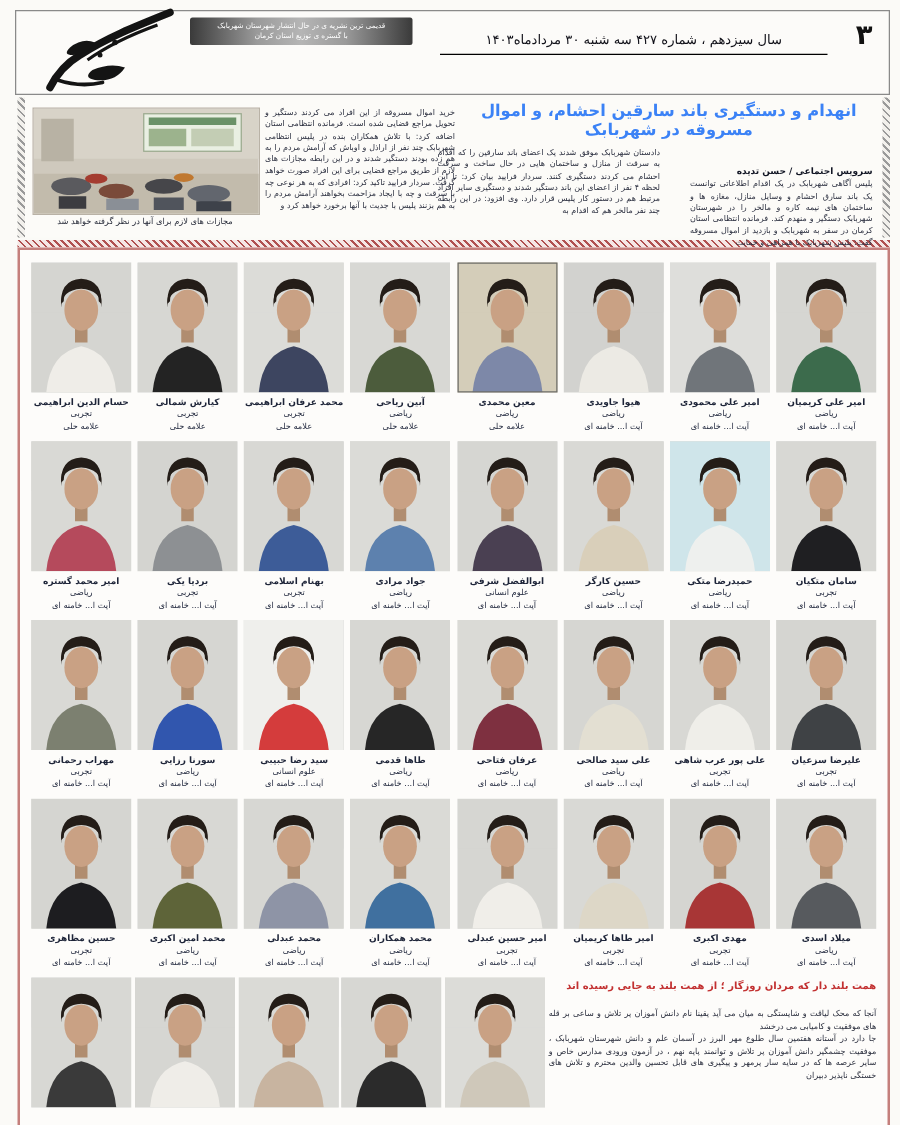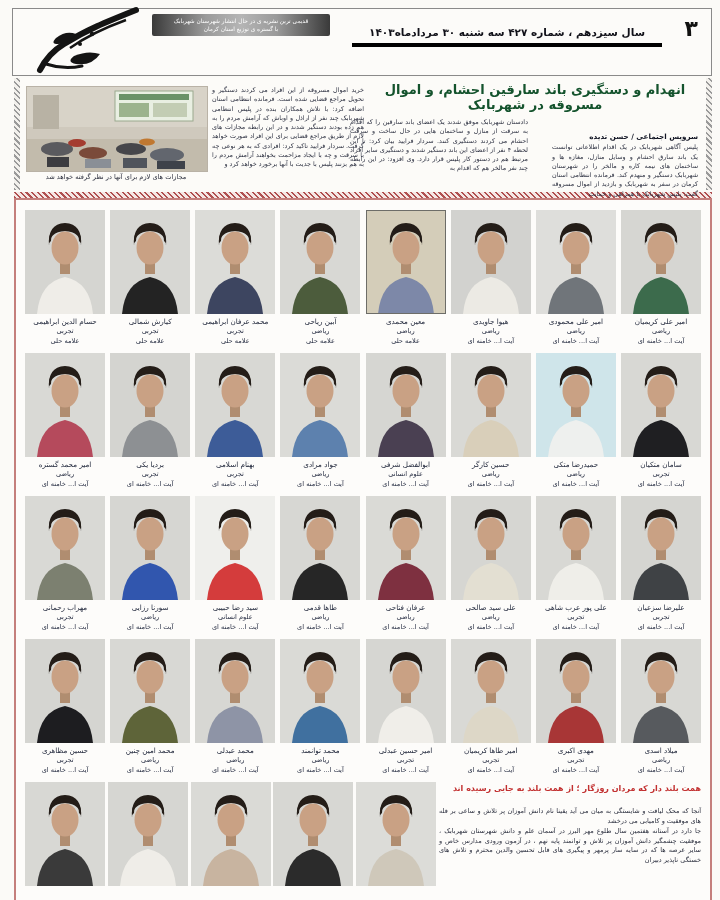--- a/index.html
+++ b/index.html
@@ -8,57 +8,57 @@
     background:#f7f5f1;
     font-family:"DejaVu Sans",sans-serif;
     color:#1c2133;
   }
   .page{position:absolute;inset:0;background:#fbfaf7;}
   
   .header-box{position:absolute;top:8px;left:12px;right:8px;height:66px;border:1px solid #8a8a8a;background:#fcfbf9;}
   .page-num{position:absolute;top:16px;right:22px;font-size:22px;font-weight:bold;color:#111;}
   .issue-line{
     position:absolute;top:26px;right:58px;width:310px;text-align:center;direction:rtl;
-    font-size:10.5px;font-weight:bold;color:#101018;border-bottom:4px solid #000000;padding-bottom:5px;
+    font-size:10.5px;font-weight:normal;color:#101018;border-bottom:1px solid #000000;padding-bottom:5px;
   }
   .masthead{position:absolute;top:14px;left:152px;width:178px;text-align:center;direction:rtl;}
   .masthead-line1{font-size:9.5px;font-weight:bold;color:#232a44;margin-bottom:4px;}
   .masthead-bar{
     background:linear-gradient(90deg,#3a3a3a,#9a9a9a 30%,#b5b5b5 50%,#9a9a9a 70%,#3a3a3a);
     border-radius:2px;padding:3px 4px;color:#ffffff;
   }
   .masthead-bar div{font-size:5.8px;line-height:8px;white-space:nowrap;overflow:hidden;}
   .logo-cal{position:absolute;top:4px;left:26px;width:122px;height:72px;}
   
   .article{position:absolute;top:78px;left:14px;right:8px;height:112px;background:#fcfbf8;}
   .hatch-v{position:absolute;top:0;bottom:0;width:6px;
     background:repeating-linear-gradient(45deg,#9a9a9a 0 1.5px,#f2f0ec 1.5px 4px);}
   .hatch-left{left:0;}
   .hatch-right{right:0;}
   .hatch-bottom{position:absolute;left:0;right:0;bottom:-8px;height:6px;
     background:repeating-linear-gradient(45deg,#b05050 0 1.5px,#f5e7e5 1.5px 4px);}
   .headline{position:absolute;top:4px;right:14px;width:326px;text-align:center;direction:rtl;
-    font-size:13px;font-weight:bold;color:#14532d;}
+    font-size:13px;font-weight:bold;color:#3b82f6;}
   .byline{font-weight:bold;font-size:7.2px;color:#101423;margin-bottom:2px;}
   .acol{position:absolute;direction:rtl;text-align:justify;font-size:6.4px;line-height:9.3px;color:#2c3040;}
   .col-a{top:54px;right:14px;width:146px;}
   .col-b{top:40px;right:184px;width:178px;}
   .col-c{top:8px;left:198px;width:152px;}
   .article-photo{position:absolute;top:8px;left:12px;width:180px;height:84px;border:1px solid #b9b2a6;}
   .photo-cap{position:absolute;top:95px;left:12px;width:180px;text-align:center;direction:rtl;
     font-size:6.6px;color:#2a2e3c;}
   
   .grid-box{position:absolute;top:198px;left:14px;right:8px;height:760px;
     border:2px solid #c47f7c;background:#fdfcfa;padding:10px 9px 0 9px;box-sizing:border-box;}
   .grid-row{display:flex;direction:rtl;justify-content:space-between;margin-bottom:7px;}
   .cell{width:80px;}
   .photo{width:80px;height:104px;background:#d9d9d6;overflow:hidden;}
   .cell.hl .photo{outline:1.5px solid #6d6d68;outline-offset:-1px;background:#ddd6c4;}
   .cap{text-align:center;direction:rtl;margin-top:3px;}
-  .nm{font-size:7.2px;font-weight:normal;color:#1d2438;line-height:10px;white-space:nowrap;overflow:hidden;}
+  .nm{font-size:7.2px;font-weight:bold;color:#1d2438;line-height:10px;white-space:nowrap;overflow:hidden;}
   .tr,.sc{font-size:6.6px;color:#242b40;line-height:9.5px;white-space:nowrap;overflow:hidden;}
   
   .bottom-note{width:262px;direction:rtl;padding-top:2px;}
   .bn-title{font-size:8px;font-weight:bold;color:#c23030;margin-bottom:14px;}
   .bn-body{font-size:6.5px;line-height:9.6px;text-align:justify;color:#2b2f3e;}
   .bn-body div{margin-bottom:1px;}
 </style>
 </head>
 <body>
 
@@ -605,21 +605,21 @@
     <div class="photo"><svg width="80" height="104" viewBox="0 0 80 104" xmlns="http://www.w3.org/2000/svg">
     <rect width="80" height="104" fill="#dadad6"></rect>
     <rect width="80" height="40" fill="#dadad6" opacity="0.6"></rect>
     <path d="M12 104 Q15 72 40 67 Q65 72 68 104 Z" fill="#40709f"></path>
     <rect x="35" y="52" width="10" height="12" fill="#b08d70"></rect>
     <ellipse cx="40" cy="38" rx="13.5" ry="16.5" fill="#c9a184"></ellipse>
     <path d="M24 36 Q22 14 40 13 Q58 14 56 36 Q56 22 40 21 Q24 22 24 36 Z" fill="#241d18"></path>
     <path d="M24 33 q-1 -16 16 -17 q17 1 16 17 l-2 -2 q0 -12 -14 -12 q-14 0 -14 12 Z" fill="#241d18"></path>
   </svg></div>
     <div class="cap">
-      <div class="nm">محمد توانمند</div>
+      <div class="nm">محمد همکاران</div>
       <div class="tr">ریاضی</div>
       <div class="sc">آیت ا... خامنه ای</div>
     </div>
   </div>
 
   <div class="cell">
     <div class="photo"><svg width="80" height="104" viewBox="0 0 80 104" xmlns="http://www.w3.org/2000/svg">
     <rect width="80" height="104" fill="#d7d7d3"></rect>
     <rect width="80" height="40" fill="#d7d7d3" opacity="0.6"></rect>
     <path d="M12 104 Q15 72 40 67 Q65 72 68 104 Z" fill="#8e94a6"></path>
@@ -639,21 +639,21 @@
     <div class="photo"><svg width="80" height="104" viewBox="0 0 80 104" xmlns="http://www.w3.org/2000/svg">
     <rect width="80" height="104" fill="#d8d8d4"></rect>
     <rect width="80" height="40" fill="#d8d8d4" opacity="0.6"></rect>
     <path d="M12 104 Q15 72 40 67 Q65 72 68 104 Z" fill="#5e6439"></path>
     <rect x="35" y="52" width="10" height="12" fill="#b08d70"></rect>
     <ellipse cx="40" cy="38" rx="13.5" ry="16.5" fill="#c9a184"></ellipse>
     <path d="M24 36 Q22 14 40 13 Q58 14 56 36 Q56 22 40 21 Q24 22 24 36 Z" fill="#241d18"></path>
     <path d="M24 33 q-1 -16 16 -17 q17 1 16 17 l-2 -2 q0 -12 -14 -12 q-14 0 -14 12 Z" fill="#241d18"></path>
   </svg></div>
     <div class="cap">
-      <div class="nm">محمد امین چنین</div>
+      <div class="nm">محمد امین اکبری</div>
       <div class="tr">ریاضی</div>
       <div class="sc">آیت ا... خامنه ای</div>
     </div>
   </div>
 
   <div class="cell">
     <div class="photo"><svg width="80" height="104" viewBox="0 0 80 104" xmlns="http://www.w3.org/2000/svg">
     <rect width="80" height="104" fill="#d5d5d1"></rect>
     <rect width="80" height="40" fill="#d5d5d1" opacity="0.6"></rect>
     <path d="M12 104 Q15 72 40 67 Q65 72 68 104 Z" fill="#1d1d20"></path>

